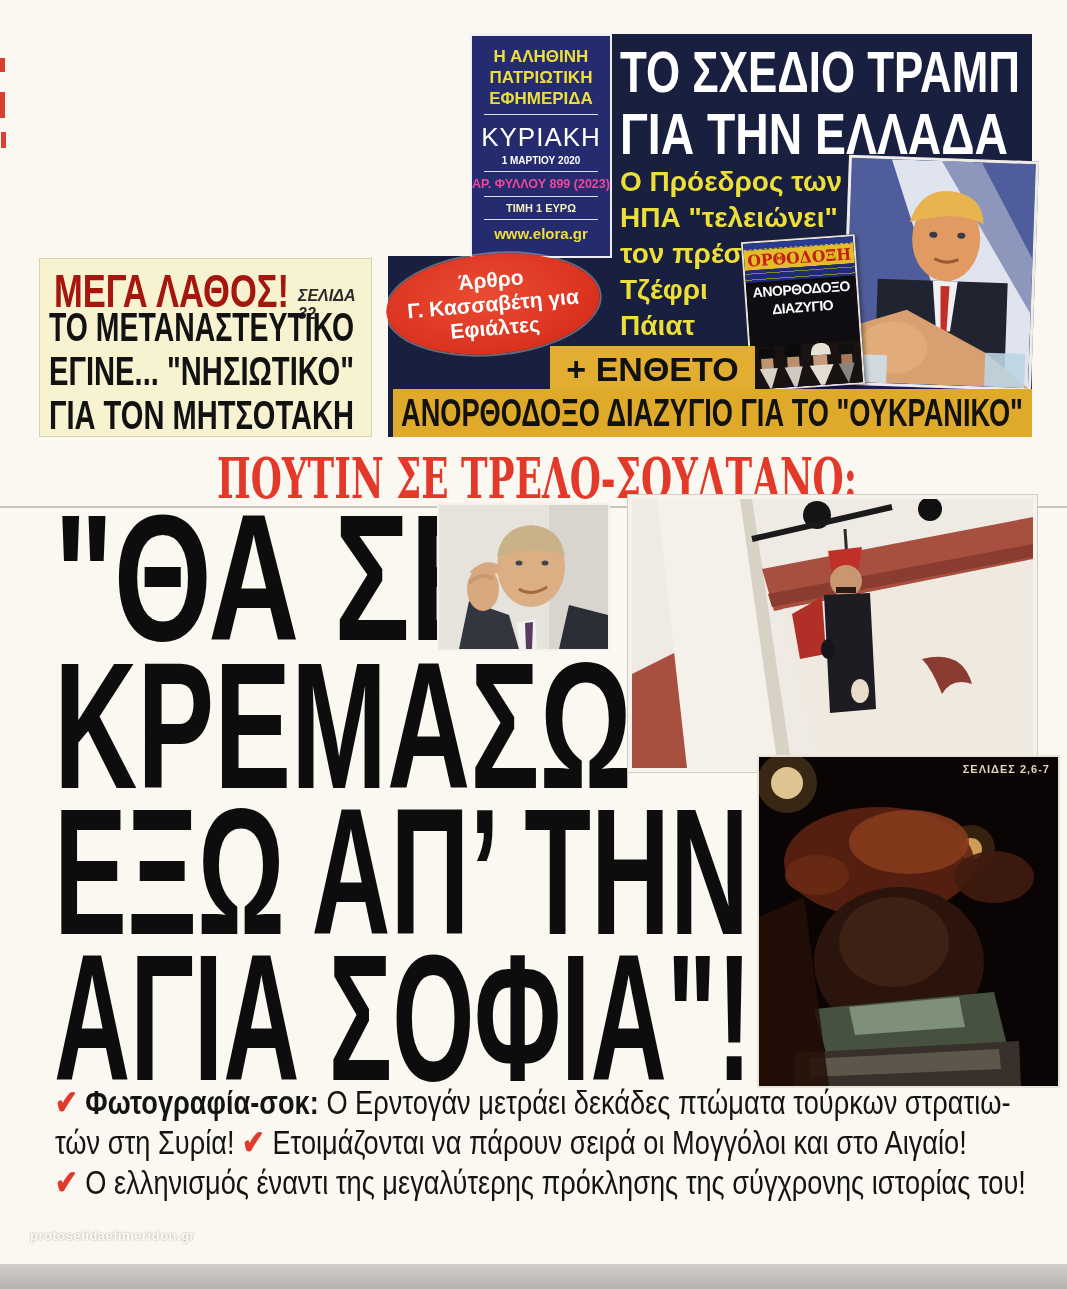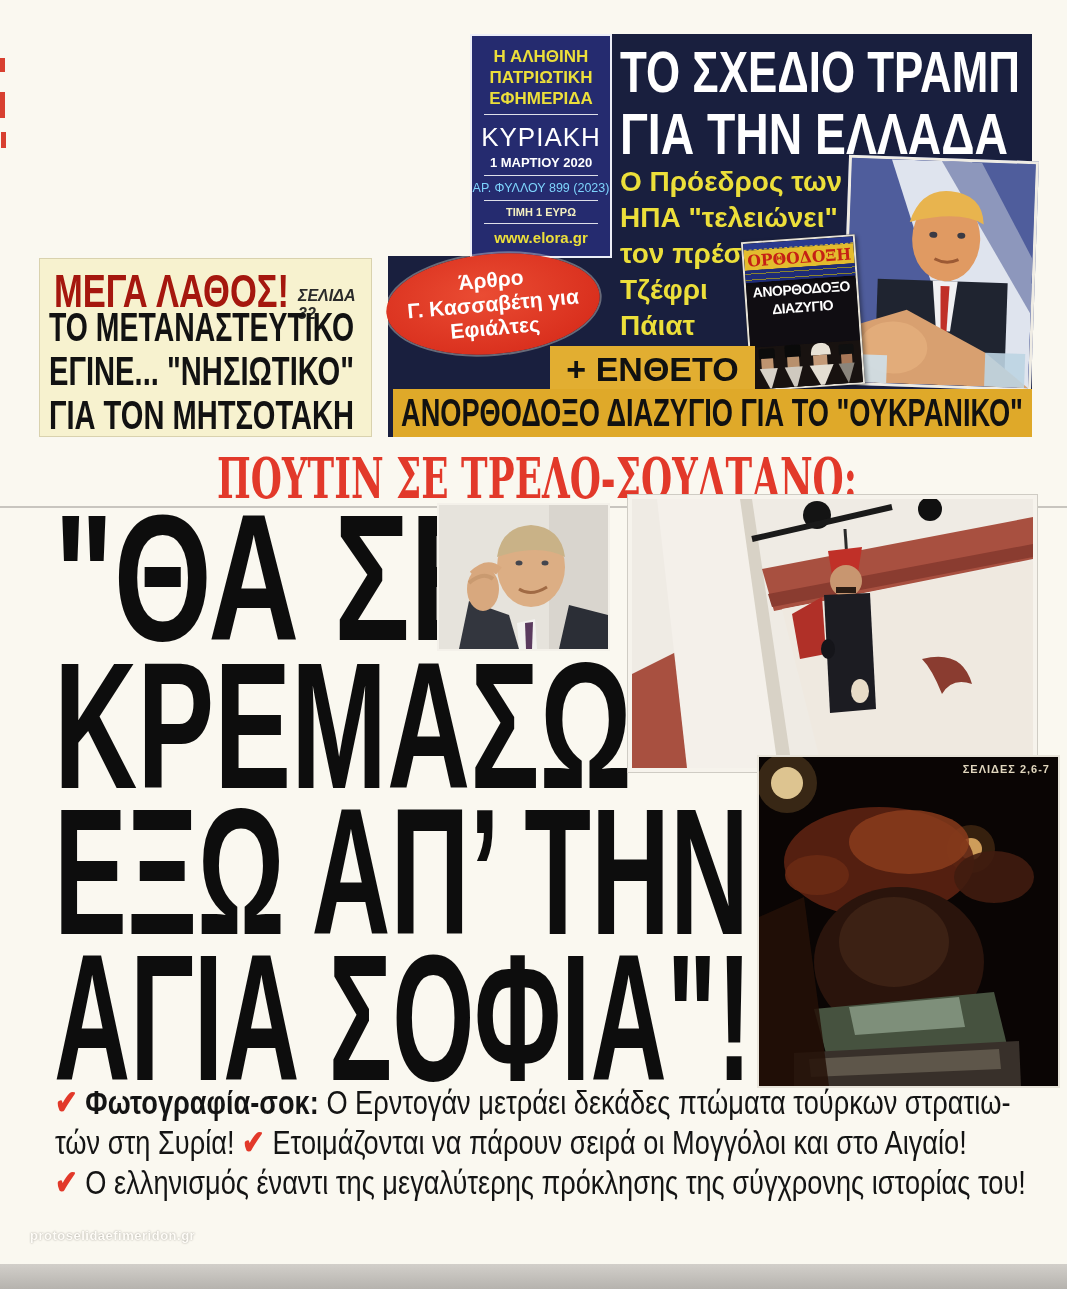--- a/index.html
+++ b/index.html
@@ -9,22 +9,22 @@
   svg text{font-family:"Liberation Sans",sans-serif;}
   svg text.serif{font-family:"DejaVu Serif","Liberation Serif",serif;}
 
   
   .masthead{left:55px;top:34px;width:412px;height:224px;background:#2b2f8c;z-index:2;}
   .infobox{left:470px;top:34px;width:142px;height:224px;background:#252b6f;
            border:2px solid #eceef8;box-sizing:border-box;z-index:2;
            display:flex;flex-direction:column;align-items:center;text-align:center;padding-top:10px;}
   .infobox .yel{color:#ecdf3a;font-weight:bold;font-size:17px;line-height:21px;}
   .infobox .day{color:#fff;font-size:26px;letter-spacing:1px;margin-top:2px;}
-  .infobox .date{color:#fff;font-weight:bold;font-size:13px;margin-top:2px;}
-  .infobox .issue{color:#7dd3fc;font-weight:normal;font-size:12.5px;text-align:right;}
+  .infobox .date{color:#fff;font-weight:bold;font-size:10px;margin-top:2px;}
+  .infobox .issue{color:#ec4899;font-weight:bold;font-size:12.5px;text-align:right;}
   .infobox .price{color:#f3efc0;font-weight:bold;font-size:11px;}
   .infobox .site{color:#ecdf3a;font-weight:bold;font-size:15px;}
   .infobox hr{border:none;border-top:1px solid rgba(255,255,255,.85);width:82%;margin:5px auto;}
 
   .navy-main{left:612px;top:34px;width:420px;height:403px;background:#191f3e;z-index:1;}
   .navy-ext{left:388px;top:256px;width:224px;height:181px;background:#191f3e;z-index:1;}
 
   .subyellow{left:620px;top:164px;z-index:2;color:#ecdf3a;font-weight:bold;
              font-size:28px;line-height:36px;}
 

